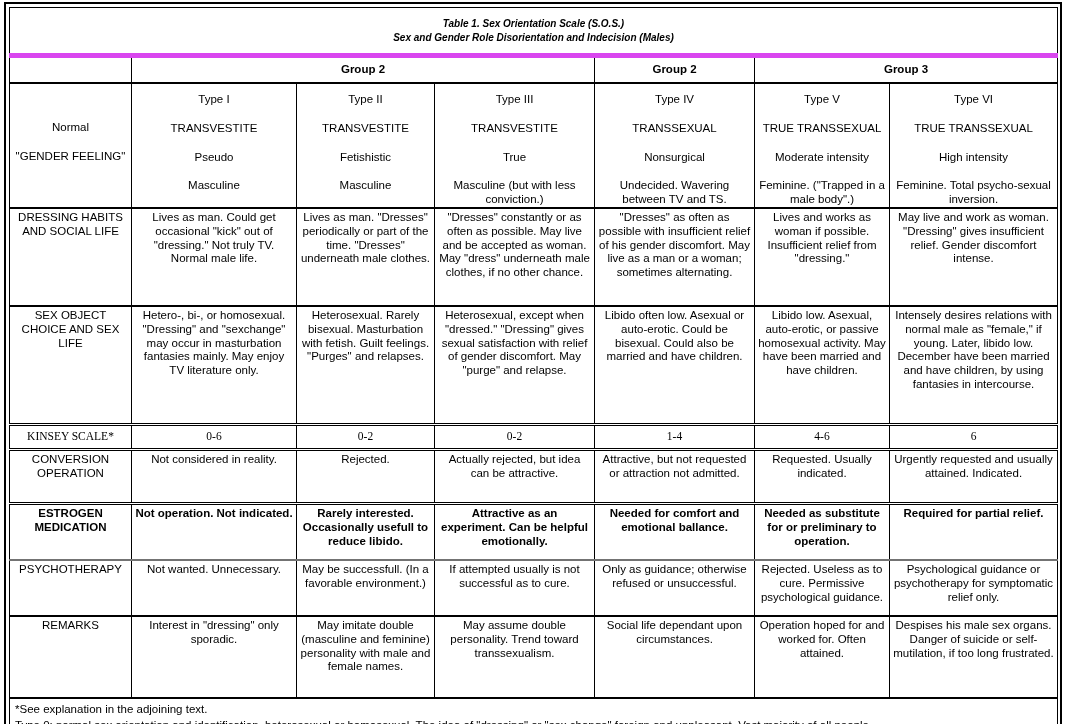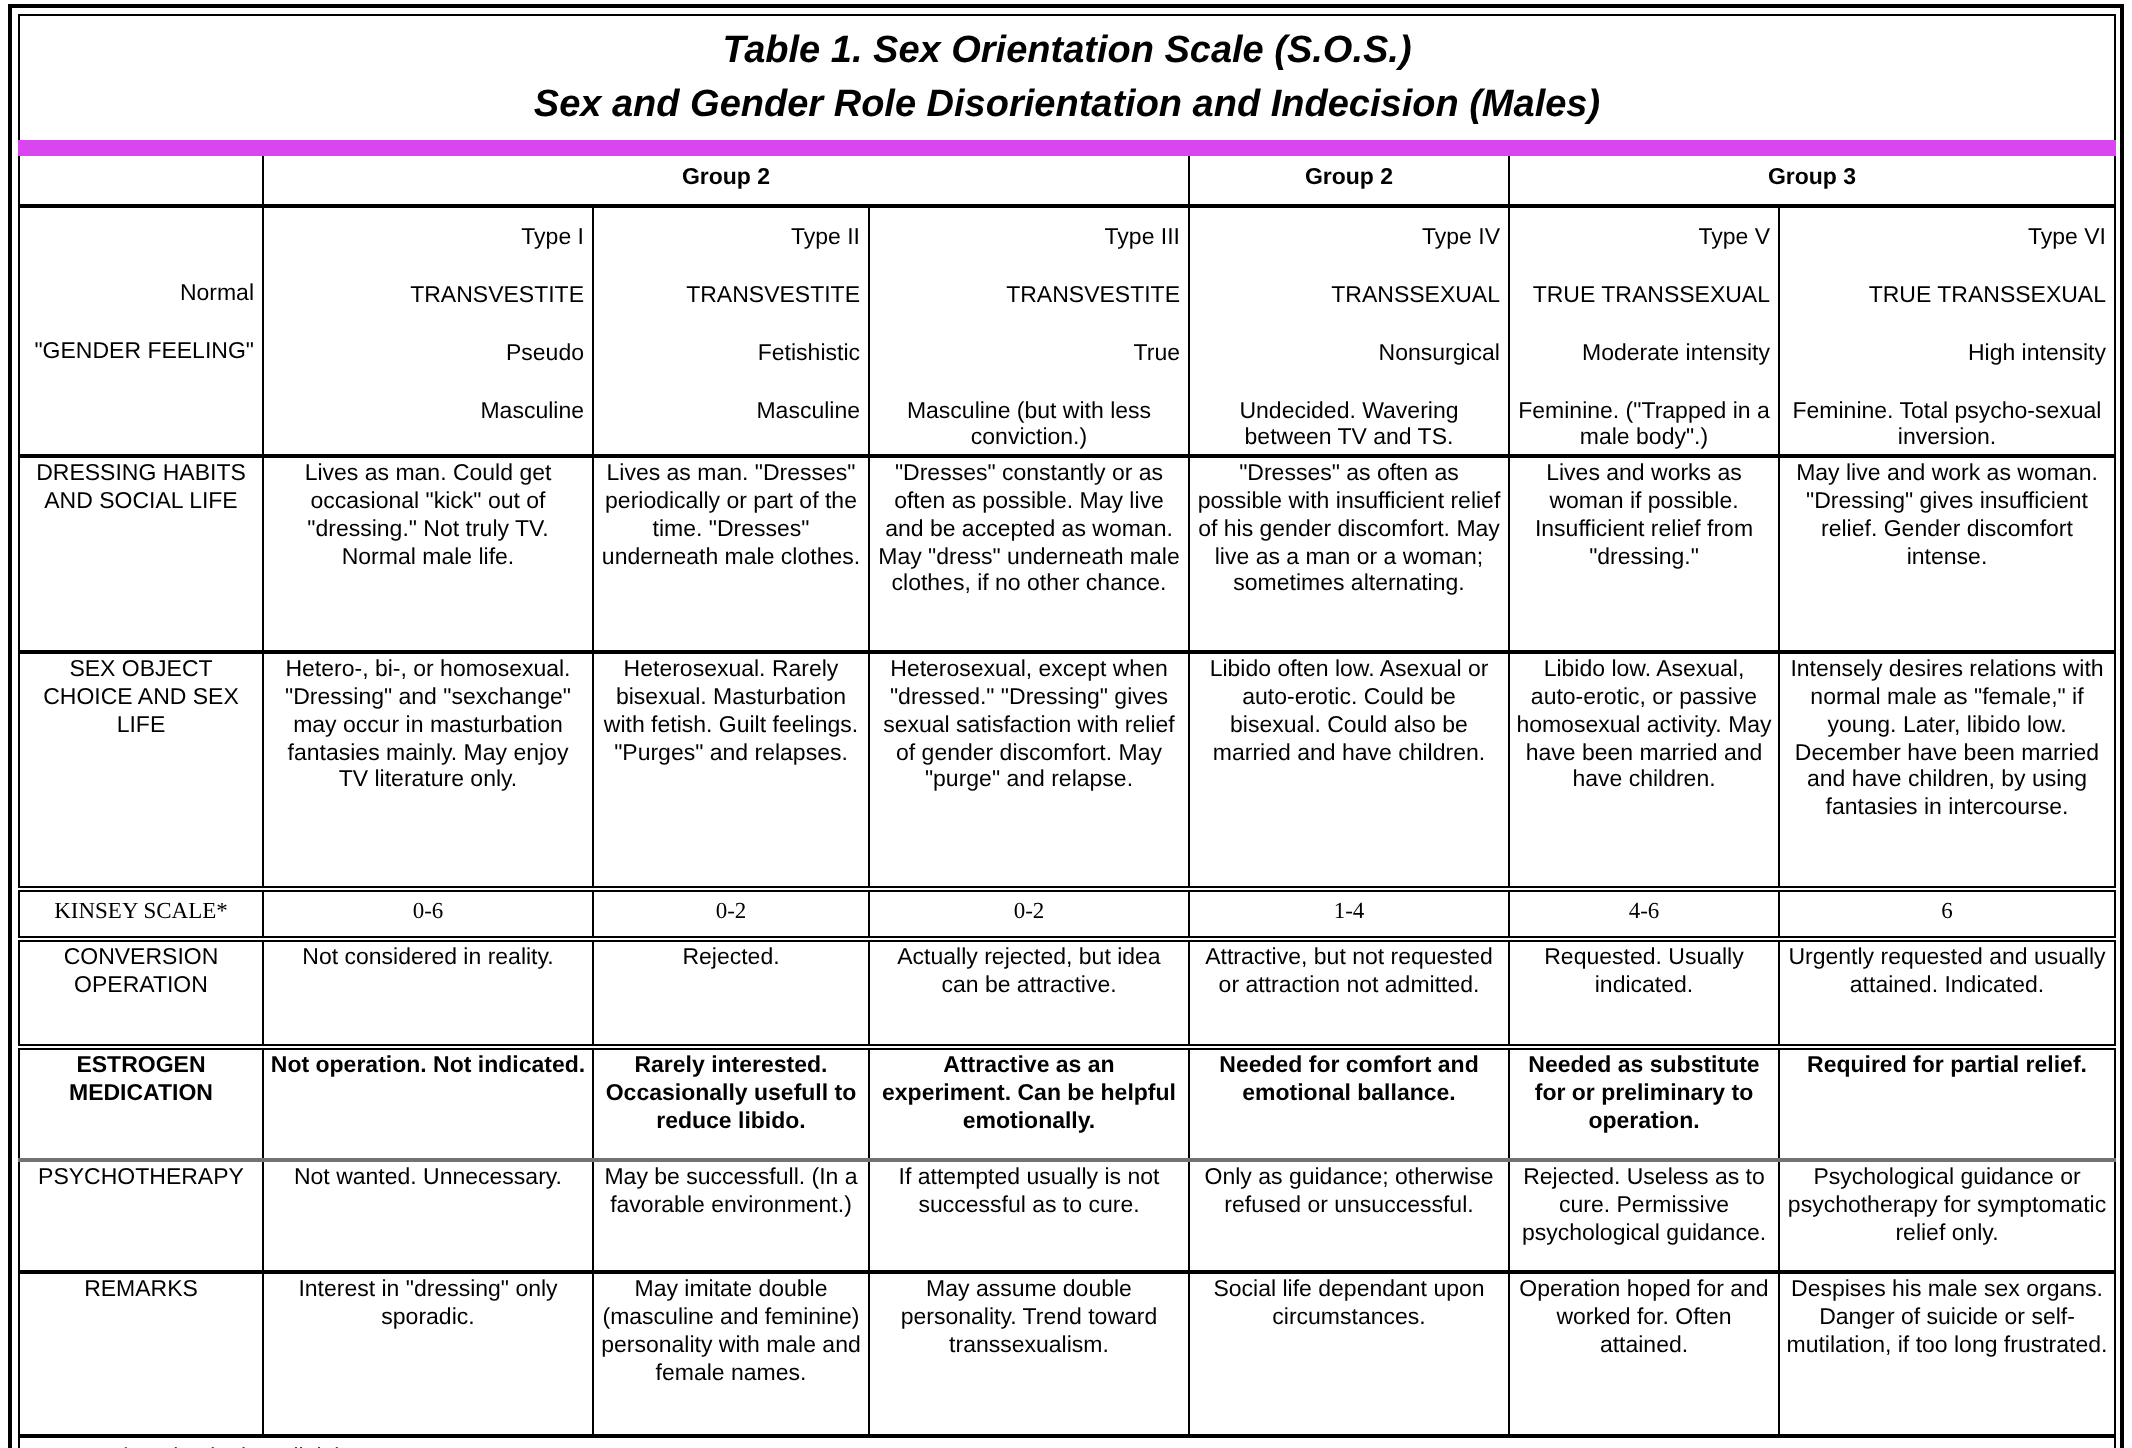--- a/index.html
+++ b/index.html
@@ -31,40 +31,40 @@
     padding: 2px 3px;
     word-wrap: break-word;
     overflow: hidden;
   }
   
   td.dl  { border-left: 3px double #000; }  
   td.gl  { border-left: 2px solid  #000; }  
 
   
   tr.r-title td {
-    border-bottom: 8px solid #d946ef;
+    border-bottom: 5px solid #d946ef;
     font-weight: bold;
     font-style: italic;
-    font-size: 19px;
+    font-size: 10px;
     line-height: 1.4;
     padding: 5px 4px 4px 4px;
     height: 36px;
     vertical-align: middle;
   }
   
   tr.r-group td {
     height: 20px;
     vertical-align: middle;
     font-weight: bold;
     font-size: 11.5px;
     border-bottom: 2px solid #000;
   }
   
   tr.r-profile td { height: 114px; padding: 0 4px; }
-  .stack { display: flex; flex-direction: column; padding-top: 9px; align-items: flex-end; }
+  .stack { display: flex; flex-direction: column; padding-top: 9px; }
   .stack > div { min-height: 13px; }
   .stack > div + div { margin-top: 15px; }
   
   tr.r-dressing   td { height: 92px;  border-top: 2px solid #000; }
   tr.r-sexobj     td { height: 112px; border-top: 2px solid #000; }
   tr.r-kinsey     td { height: 18px;  border-top: 3px double #000; vertical-align: middle; font-family: Liberation Serif, serif; }
   tr.r-conversion td { height: 47px;  border-top: 3px double #000; }
   tr.r-estrogen   td { height: 50px;  border-top: 3px double #000; font-weight: bold; }
   tr.r-psych      td { height: 50px;  border-top: 2px solid #737373; }
   tr.r-remarks    td { height: 76px;  border-top: 2px solid #000; }

